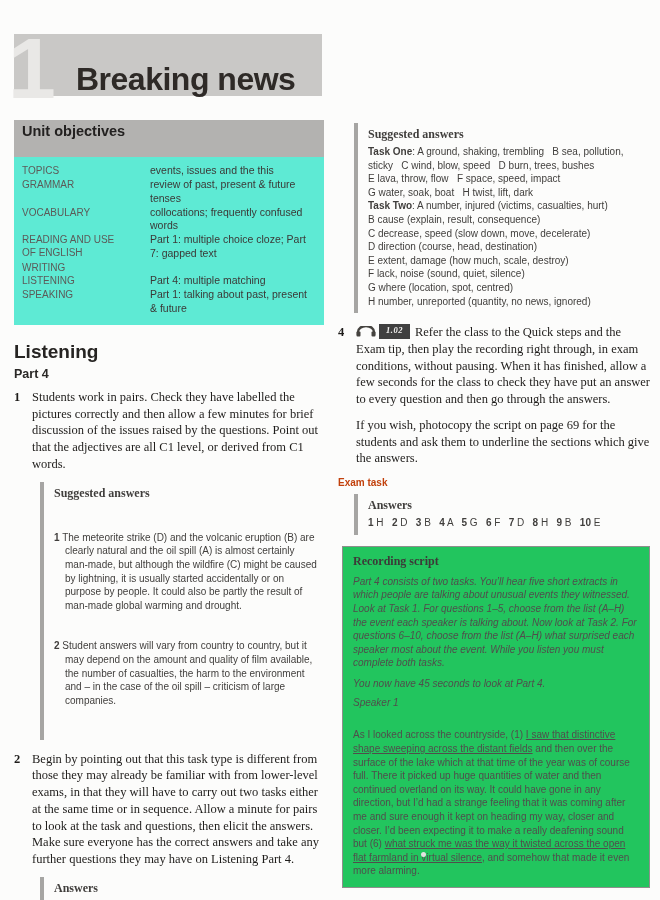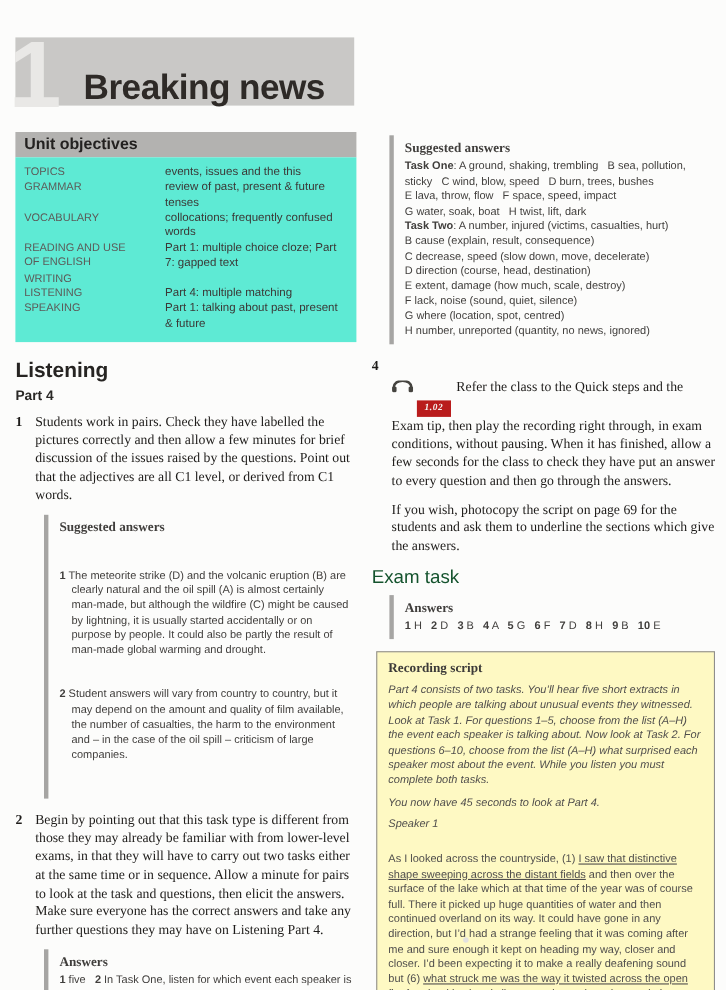--- a/index.html
+++ b/index.html
@@ -15,49 +15,49 @@
   }
   .banner-title{
     position:absolute;left:62px;bottom:-2px;font-size:32px;font-weight:700;
     color:#2e2a27;letter-spacing:-0.5px;white-space:nowrap;
   }
   
   .col{position:absolute;top:120px;width:310px;}
   .col-left{left:14px;}
   .col-right{left:338px;top:123px;width:312px;}
   
-  .obj-header{background:#b3b2b0;padding:3px 8px 4px;font-size:14.5px;font-weight:700;color:#232120;}
+  .obj-header{background:#b3b2b0;padding:3px 8px 18px;font-size:14.5px;font-weight:700;color:#232120;}
   .obj-body{background:#5eead4;padding:7px 8px 9px;}
   .obj-row{display:grid;grid-template-columns:128px 1fr;}
   .obj-label{font-size:10px;color:#5c5a58;line-height:1.32;max-width:100px;}
   .obj-value{font-size:10.5px;color:#3b3937;line-height:1.32;}
   
   .h-section{font-size:19px;font-weight:700;color:#262422;margin:16px 0 4px;}
   .h-part{font-size:12.5px;font-weight:700;color:#2a2826;margin:0 0 8px;}
-  .h-examtask{font-size:17px;font-weight:400;color:#14532d;margin:10px 0 6px;}
+  .h-examtask{font-size:10px;font-weight:700;color:#c2410c;margin:10px 0 6px;}
   
   .step{display:flex;margin:0 0 9px;font-family:"Liberation Serif",serif;font-size:12.5px;line-height:1.34;color:#1e1c1a;}
   .step-num{font-weight:700;width:18px;flex:0 0 18px;}
   .step-body{flex:1;}
   .step-para2{margin:7px 0 9px 18px;font-family:"Liberation Serif",serif;font-size:12.5px;line-height:1.34;color:#1e1c1a;}
   
   .ansbox{border-left:4px solid #a6a5a3;padding:4px 4px 5px 10px;margin:4px 0 11px 26px;}
   .col-right .ansbox{margin-left:16px;}
   .ansbox-title{font-family:"Liberation Serif",serif;font-weight:700;font-size:12px;color:#403e3c;margin:0 0 3px;}
   .ansbox-content{font-size:10px;line-height:1.36;color:#403e3c;white-space:pre-wrap;}
   .ans-item{padding-left:11px;text-indent:-11px;}
   .ans-item .n{font-weight:700;}
   .seg-b{font-weight:700;}
   .seg-u{text-decoration:underline;text-underline-offset:1px;}
   
   .audio-chip{display:inline-flex;align-items:center;gap:3px;vertical-align:-1px;margin-right:5px;}
   .audio-chip svg{display:block;}
-  .audio-track{background:#b91c1c;color:#f4f3f1;font-size:8.5px;font-style:italic;font-weight:700;padding:1px 7px 2px;letter-spacing:0.5px;margin-top:40px;}
+  .audio-track{background:#404040;color:#f4f3f1;font-size:8.5px;font-style:italic;font-weight:700;padding:1px 7px 2px;letter-spacing:0.5px;}
   
-  .recbox{border:1px solid #8f8e8c;background:#fef9c3;padding:7px 10px 9px;margin:8px 0 0 4px;}
+  .recbox{border:1px solid #8f8e8c;background:#22c55e;padding:7px 10px 9px;margin:8px 0 0 4px;}
   .rec-title{font-family:"Liberation Serif",serif;font-weight:700;font-size:12px;color:#3c3a38;margin:0 0 6px;}
   .rec-para{font-size:10px;font-style:italic;color:#504e4c;line-height:1.36;margin:0 0 7px;}
   .rec-speaker{font-size:10px;font-style:italic;color:#504e4c;margin:0 0 20px;}
   .rec-plain{font-size:10px;color:#504e4c;line-height:1.36;margin:0;}
   
   .page-mark{position:absolute;left:421px;top:852px;width:5px;height:5px;background:#e3e2e0;border-radius:50%;}
 </style>
 </head>
 <body>
 

